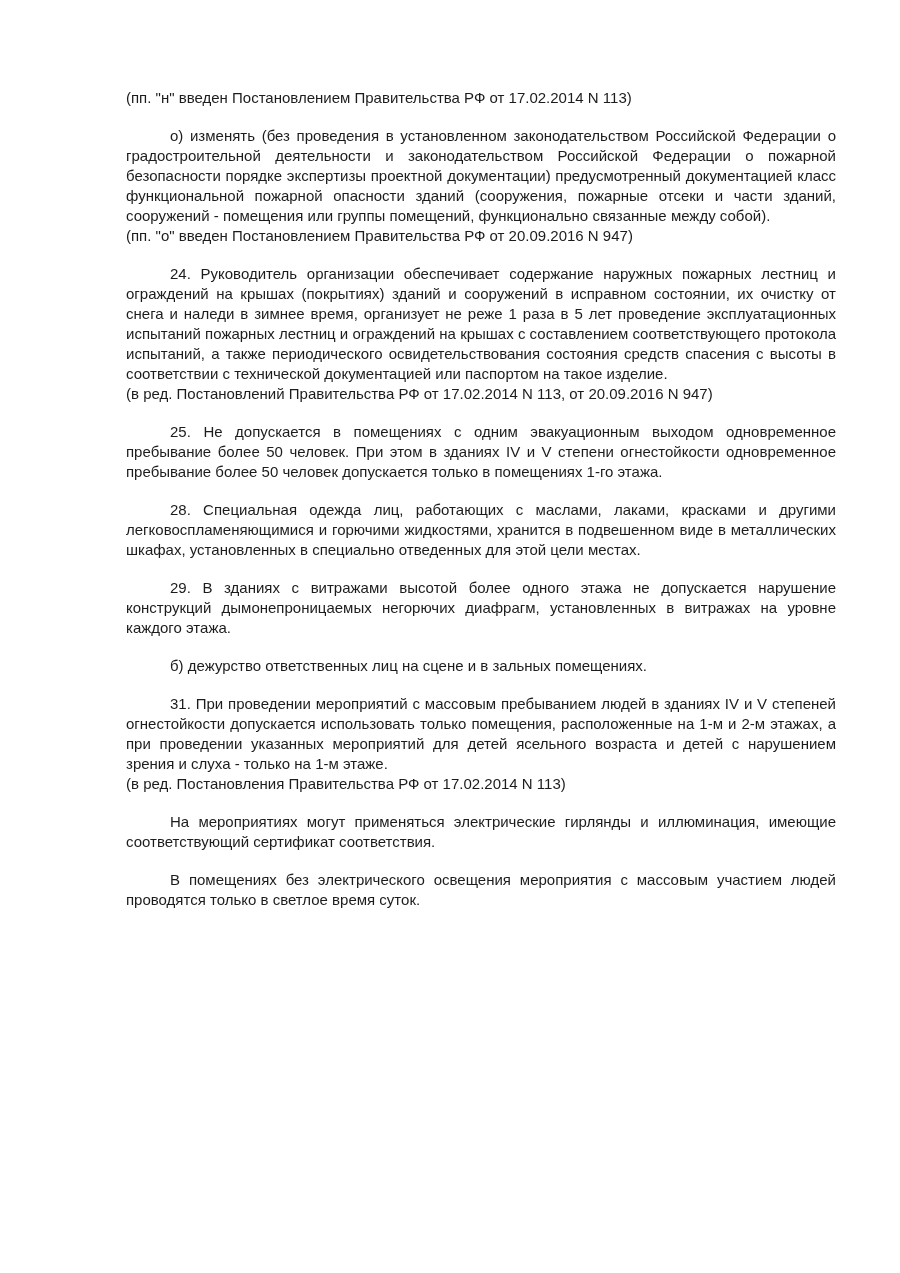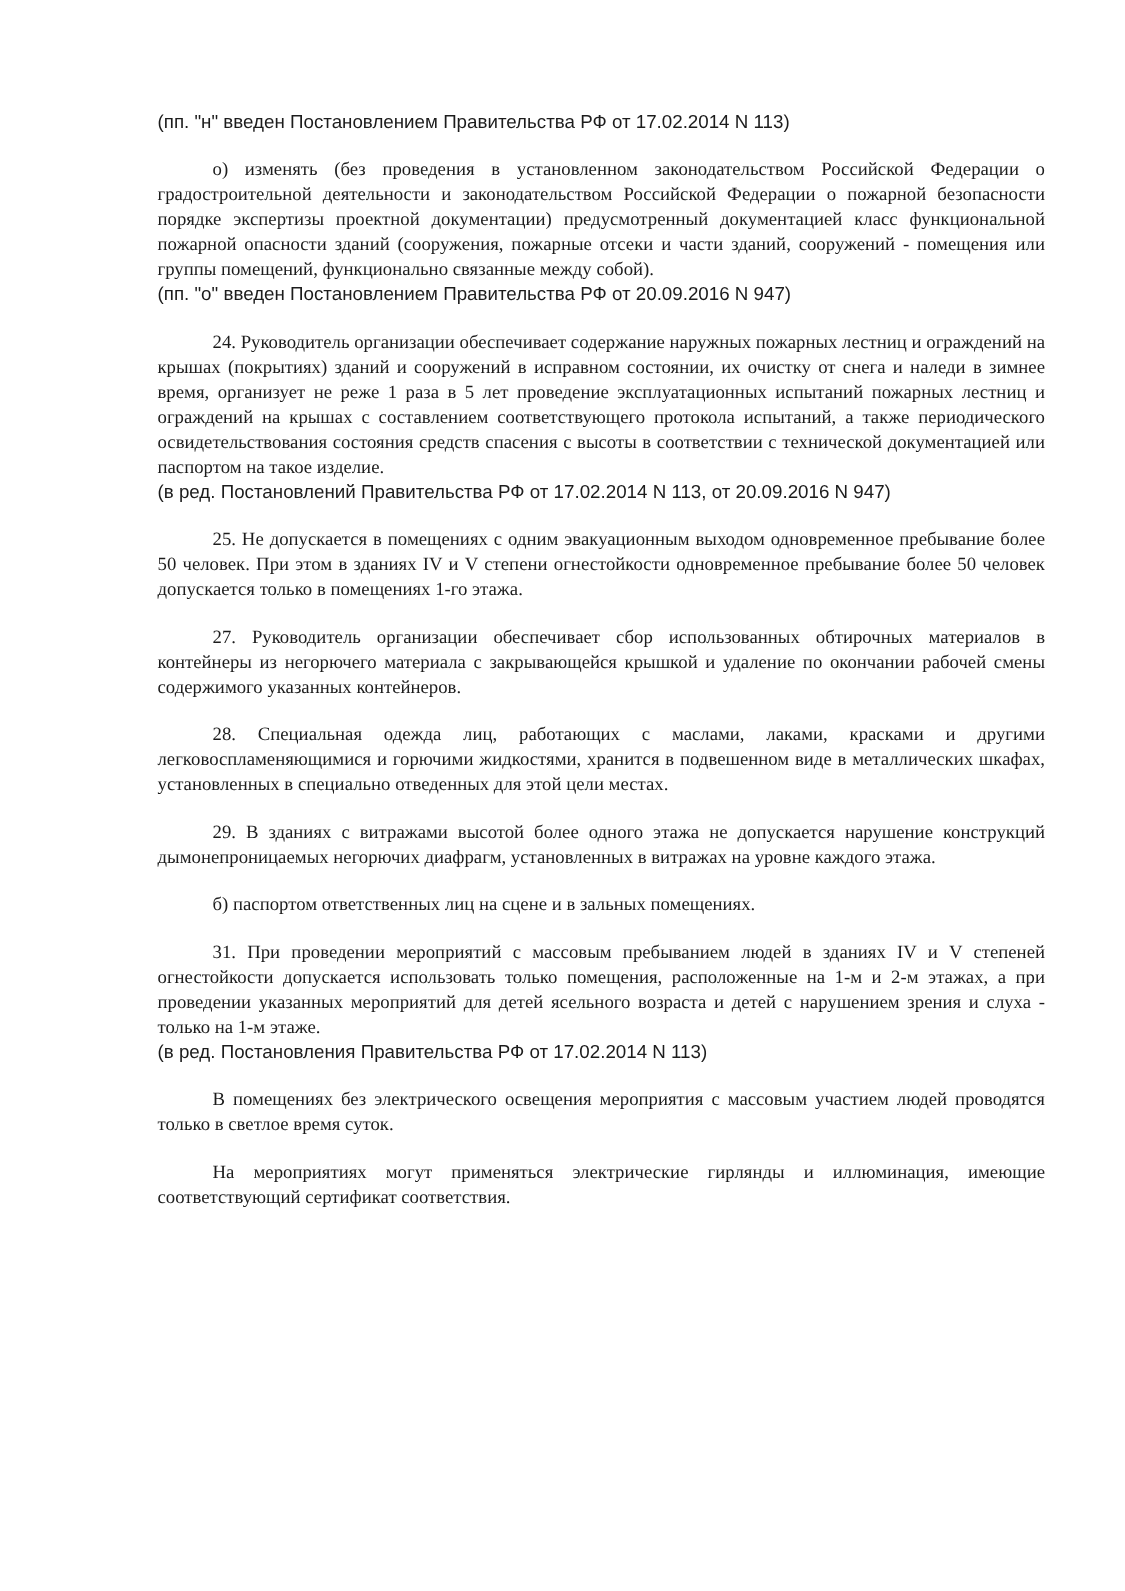--- a/index.html
+++ b/index.html
@@ -18,43 +18,41 @@
     padding: 88px 64px 0 126px;
   }
   .doc-body {
     font-size: 15px;
     line-height: 20px;
   }
   .block-paragraph {
     text-align: justify;
     text-indent: 44px;
     margin-top: 18px;
-    font-family: Liberation Serif, serif;
   }
   .block-note,
   .block-note-attached {
     text-align: left;
     text-indent: 0;
     margin-top: 0;
   }
   .block-note { margin-top: 0; }
 </style>
 </head>
 <body style="color: rgb(28, 28, 28); background: rgb(255, 255, 255);">
 
 <div class="page">
   <div class="doc-body" id="doc-body">
       <p class="block-note">(пп. "н" введен Постановлением Правительства РФ от 17.02.2014 N 113)</p>
       <p class="block-paragraph">о) изменять (без проведения в установленном законодательством Российской Федерации о градостроительной деятельности и законодательством Российской Федерации о пожарной безопасности порядке экспертизы проектной документации) предусмотренный документацией класс функциональной пожарной опасности зданий (сооружения, пожарные отсеки и части зданий, сооружений - помещения или группы помещений, функционально связанные между собой).</p>
       <p class="block-note-attached">(пп. "о" введен Постановлением Правительства РФ от 20.09.2016 N 947)</p>
       <p class="block-paragraph">24. Руководитель организации обеспечивает содержание наружных пожарных лестниц и ограждений на крышах (покрытиях) зданий и сооружений в исправном состоянии, их очистку от снега и наледи в зимнее время, организует не реже 1 раза в 5 лет проведение эксплуатационных испытаний пожарных лестниц и ограждений на крышах с составлением соответствующего протокола испытаний, а также периодического освидетельствования состояния средств спасения с высоты в соответствии с технической документацией или паспортом на такое изделие.</p>
       <p class="block-note-attached">(в ред. Постановлений Правительства РФ от 17.02.2014 N 113, от 20.09.2016 N 947)</p>
       <p class="block-paragraph">25. Не допускается в помещениях с одним эвакуационным выходом одновременное пребывание более 50 человек. При этом в зданиях IV и V степени огнестойкости одновременное пребывание более 50 человек допускается только в помещениях 1-го этажа.</p>
-      <p class="block-paragraph">27. Руководитель организации обеспечивает сбор использованных обтирочных материалов в контейнеры из негорючего материала с закрывающейся крышкой и удаление по окончании рабочей смены содержимого указанных контейнеров.</p>
       <p class="block-paragraph">28. Специальная одежда лиц, работающих с маслами, лаками, красками и другими легковоспламеняющимися и горючими жидкостями, хранится в подвешенном виде в металлических шкафах, установленных в специально отведенных для этой цели местах.</p>
       <p class="block-paragraph">29. В зданиях с витражами высотой более одного этажа не допускается нарушение конструкций дымонепроницаемых негорючих диафрагм, установленных в витражах на уровне каждого этажа.</p>
-      <p class="block-paragraph">б) паспортом ответственных лиц на сцене и в зальных помещениях.</p>
+      <p class="block-paragraph">б) дежурство ответственных лиц на сцене и в зальных помещениях.</p>
       <p class="block-paragraph">31. При проведении мероприятий с массовым пребыванием людей в зданиях IV и V степеней огнестойкости допускается использовать только помещения, расположенные на 1-м и 2-м этажах, а при проведении указанных мероприятий для детей ясельного возраста и детей с нарушением зрения и слуха - только на 1-м этаже.</p>
       <p class="block-note-attached">(в ред. Постановления Правительства РФ от 17.02.2014 N 113)</p>
+      <p class="block-paragraph">На мероприятиях могут применяться электрические гирлянды и иллюминация, имеющие соответствующий сертификат соответствия.</p>
       <p class="block-paragraph">В помещениях без электрического освещения мероприятия с массовым участием людей проводятся только в светлое время суток.</p>
-      <p class="block-paragraph">На мероприятиях могут применяться электрические гирлянды и иллюминация, имеющие соответствующий сертификат соответствия.</p>
     </div>
 </div>
 
 </body></html>

